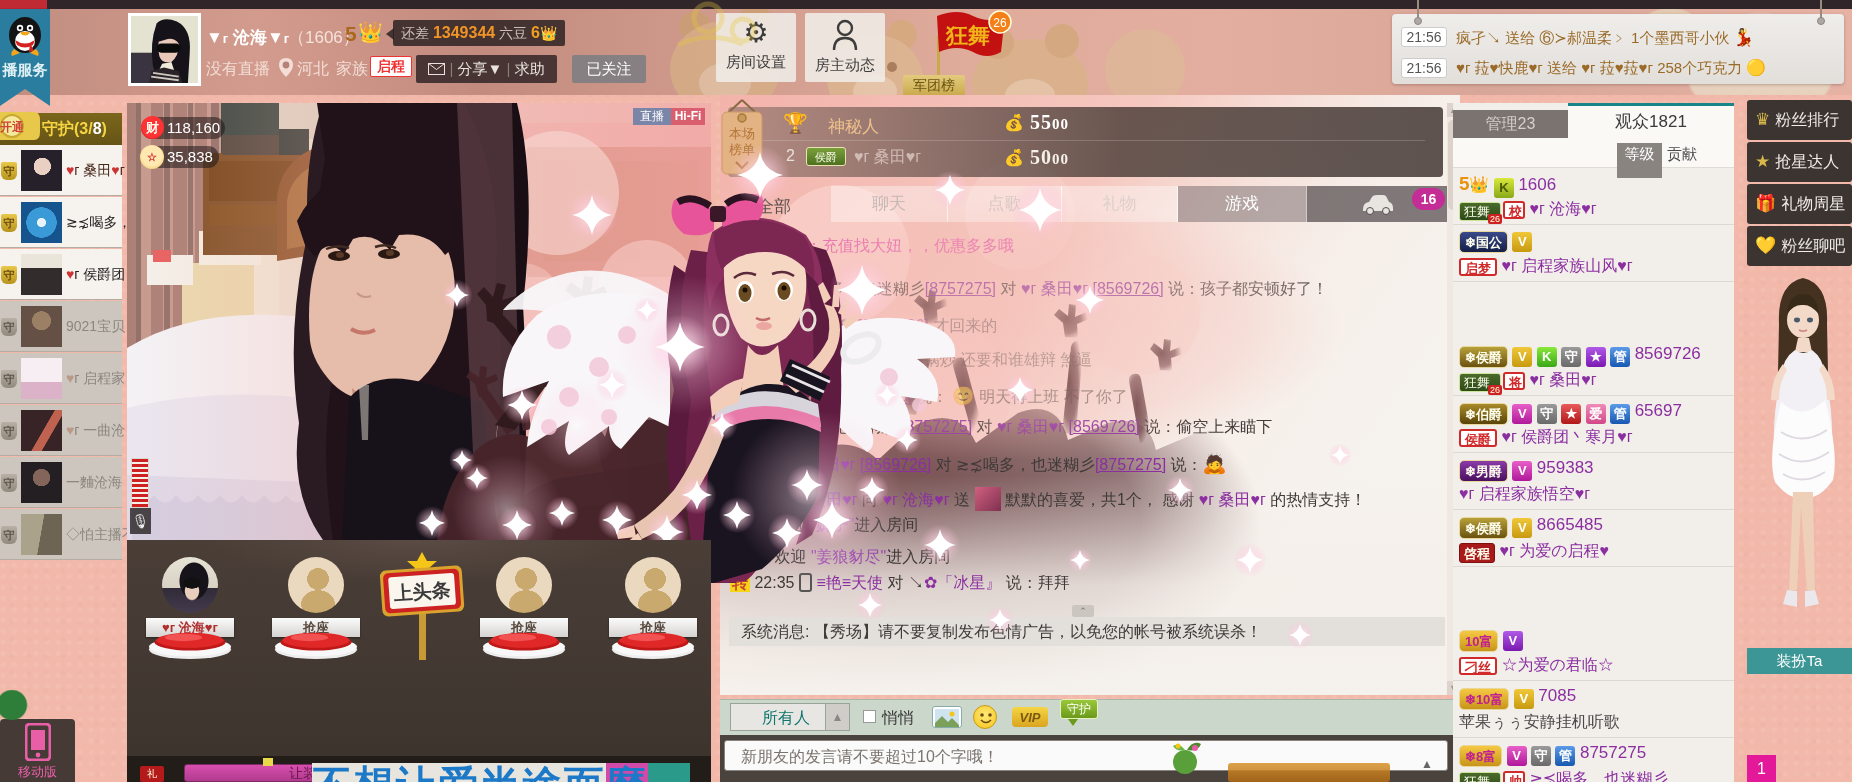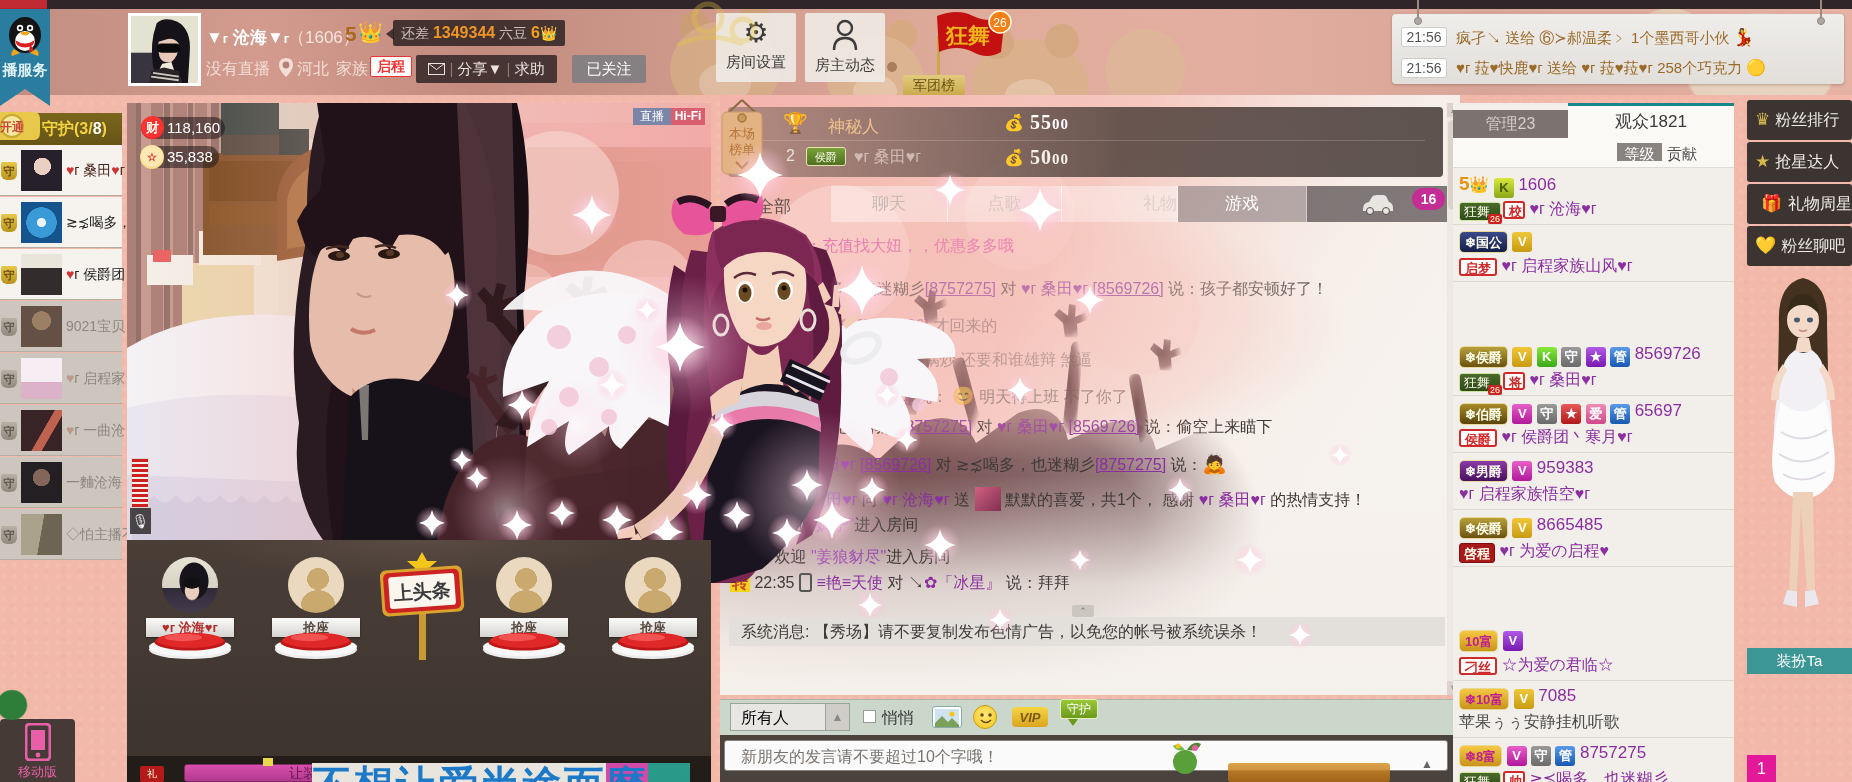--- a/index.html
+++ b/index.html
@@ -456,21 +456,21 @@
     <rect x="5" y="14" width="40" height="62" rx="5" fill="#e3b384" stroke="#c99a64" stroke-width="1"></rect>
     <circle cx="25" cy="20" r="4" fill="#c79a5e" stroke="#a87838" stroke-width="1.5"></circle>
     <text x="25" y="40" font-size="13" fill="#b5763a" text-anchor="middle">本场</text>
     <text x="25" y="56" font-size="13" fill="#b5763a" text-anchor="middle">榜单</text>
     <path d="M19 64 L25 70 L31 64" stroke="#b5763a" stroke-width="2" fill="none"></path>
   </svg>
 
   <div class="abs txt" style="left:37px;top:100px;color:#5a504e;font-size:17px;">全部</div>
   <div class="abs" style="left:111px;top:91px;width:117px;height:36px;background:rgba(255,255,255,.38);border-right:1px solid rgba(255,255,255,.7);color:#c8b8b4;font-size:17px;text-align:center;line-height:36px;">聊天</div>
   <div class="abs" style="left:228px;top:91px;width:114px;height:36px;background:rgba(255,255,255,.38);border-right:1px solid rgba(255,255,255,.7);color:#d8c8c4;font-size:17px;text-align:center;line-height:36px;">点歌</div>
-  <div class="abs" style="left:342px;top:91px;width:116px;height:36px;background:rgba(255,255,255,.38);border-right:1px solid rgba(255,255,255,.7);color:#e0d0cc;font-size:17px;text-align:right;line-height:36px;">礼物</div>
+  <div class="abs" style="left:342px;top:91px;width:116px;height:36px;background:rgba(255,255,255,.38);border-right:1px solid rgba(255,255,255,.7);color:#e0d0cc;font-size:17px;text-align:center;line-height:36px;">礼物</div>
   <div class="abs" style="left:458px;top:91px;width:129px;height:36px;background:rgba(125,115,117,.55);border-right:1px solid rgba(255,255,255,.4);color:#fff;font-size:17px;text-align:center;line-height:36px;">游戏</div>
   <div class="abs" style="left:587px;top:91px;width:140px;height:36px;background:rgba(82,74,76,.72);color:#fff;text-align:center;">
     <svg width="36" height="24" viewBox="0 0 36 24" style="margin-top:7px;">
           <path d="M4 16 Q4 10 10 9 L13 4 Q14 2 18 2 L24 2 Q27 2 28 5 L30 9 Q34 10 34 15 L34 18 L4 18 Z" fill="#e8e4e0"></path>
           <circle cx="11" cy="18" r="3.5" fill="#e8e4e0" stroke="#524a4c" stroke-width="1"></circle>
           <circle cx="27" cy="18" r="3.5" fill="#e8e4e0" stroke="#524a4c" stroke-width="1"></circle>
         </svg>
   </div>
   <div class="abs" style="left:692px;top:93px;width:33px;height:22px;background:#c52d96;border-radius:11px;color:#fff;font-size:14px;font-weight:bold;text-align:center;line-height:22px;">16</div>
 
@@ -483,21 +483,21 @@
   <div class="abs txt" style="left:10px;top:356px;"><span class="bdg" style="background:#caa23a;">侯爵</span><span class="bdg" style="background:#7aa03a;">爵</span> <span class="pur">♥г 桑田♥г</span> <a class="lnk">[8569726]</a> 对 ≳⋨喝多，也迷糊彡<a class="lnk">[8757275]</a> 说：<span style="font-size:20px;">🙇</span></div>
   <div class="abs txt" style="left:10px;top:392px;"><span style="color:#c7445f;">转</span> 22:35 <span class="pur">♥г桑田♥г</span> 向 <span class="pur">♥г 沧海♥г</span> 送 <span style="display:inline-block;width:26px;height:24px;background:linear-gradient(135deg,#d06080,#803050);vertical-align:-6px;"></span> 默默的喜爱，共1个， 感谢 <span class="pur">♥г 桑田♥г</span> 的热情支持！</div>
   <div class="abs txt" style="left:10px;top:420px;">22:35 欢迎 <span style="color:#9a4ab0;">"娓子"</span>进入房间</div>
   <div class="abs txt" style="left:10px;top:452px;">22:35 欢迎 <span style="color:#9a4ab0;">"姜狼豺尽"</span>进入房间</div>
   <div class="abs txt" style="left:10px;top:478px;"><span style="background:#f5d518;color:#c43;padding:1px 2px;font-weight:bold;">转</span> 22:35 <span style="display:inline-block;width:13px;height:19px;border:2px solid #555;border-radius:3px;vertical-align:-4px;"></span> <span class="pur">≡艳≡天使</span> 对 <span style="color:#3f3a38;">↘</span><span class="pur">✿「冰星』</span> 说：拜拜</div>
   <div class="abs" style="left:352px;top:510px;width:22px;height:12px;background:#ccc6c0;border-radius:2px;color:#776;font-size:9px;text-align:center;line-height:12px;">⌃</div>
   <div class="abs" style="left:9px;top:522px;width:716px;height:29px;background:#e3e0dc;line-height:29px;padding-left:12px;white-space:nowrap;">系统消息: 【秀场】请不要复制发布色情广告，以免您的帐号被系统误杀！</div>
 
   <div class="abs" style="left:0;top:604px;width:740px;height:36px;background:#ccd7cb;border-top:1px solid #a8b8a8;"></div>
   <div class="abs" style="left:10px;top:608px;width:120px;height:28px;background:#e8e6e2;border:1px solid #9aa39a;">
-    <span style="font-size:16px;color:#000000;line-height:27px;padding-left:10px;">所有人</span>
+    <span style="font-size:16px;color:#0f766e;line-height:27px;padding-left:10px;margin-left:21px;">所有人</span>
     <span class="abs" style="right:0;top:0;width:24px;height:26px;background:#d0cdc8;border-left:1px solid #9aa39a;color:#888;text-align:center;line-height:26px;font-size:12px;">▲</span>
   </div>
   <div class="abs" style="left:143px;top:615px;width:13px;height:13px;background:#fff;border:1px solid #999;"></div>
   <div class="abs txt" style="left:162px;top:613px;font-size:16px;color:#3a3a3a;">悄悄</div>
   <div class="abs" style="left:212px;top:611px;width:30px;height:22px;background:#fff;border:1px solid #8aa;border-radius:3px;">
     <svg width="28" height="22" viewBox="0 0 28 22">
           <rect x="2" y="2" width="24" height="18" fill="#cfe3f0"></rect>
           <path d="M2 16 l7 -7 l6 6 l4 -4 l7 7 v2 h-24 Z" fill="#7aa05a"></path>
           <circle cx="19" cy="7" r="2.5" fill="#f5c518"></circle>
         </svg>
@@ -531,21 +531,21 @@
 
 <div class="abs" style="left:1447px;top:103px;width:13px;height:592px;background:#efe7e2;"></div>
 <div class="abs" style="left:1447px;top:103px;width:13px;height:14px;background:#ddd3cc;color:#998;font-size:9px;text-align:center;line-height:14px;">▲</div>
 <div class="abs" style="left:1448px;top:120px;width:11px;height:90px;background:#dcd2ca;border-radius:5px;"></div>
 <div class="abs" style="left:1447px;top:681px;width:13px;height:14px;background:#ddd3cc;color:#998;font-size:9px;text-align:center;line-height:14px;">▼</div>
 
 <div class="abs" id="aud" style="left:1453px;top:103px;width:281px;height:679px;background:#f2efeb;overflow:hidden;">
   <div class="abs" style="left:0;top:7px;width:115px;height:28px;background:#7b7370;color:#d5d0cc;font-size:16px;text-align:center;line-height:28px;">管理23</div>
   <div class="abs" style="left:115px;top:0;width:166px;height:35px;background:#fbf9f6;border-top:3px solid #17868b;color:#3a3a3a;font-size:17px;text-align:center;line-height:32px;">观众1821</div>
   <div class="abs" style="left:0;top:35px;width:281px;height:30px;background:#fbf9f6;border-bottom:1px solid #e0dcd6;"></div>
-  <div class="abs" style="left:164px;top:40px;width:45px;height:18px;background:#8a8480;color:#fff;font-size:15px;text-align:center;line-height:22px;">等级</div>
+  <div class="abs" style="left:164px;top:40px;width:45px;height:35px;background:#8a8480;color:#fff;font-size:15px;text-align:center;line-height:22px;">等级</div>
   <div class="abs txt" style="left:214px;top:42px;color:#4a4a4a;font-size:15px;">贡献</div>
   <div class="arow" style="top:65px;">
     <div class="al1"><span style="color:#e8920e;font-size:19px;font-weight:bold;">5</span><span style="font-size:16px;color:#e8a00e;">👑</span> <span class="sq" style="background:linear-gradient(180deg,#d8e83a,#8aa818);color:#4a5a08;">K</span> <span class="anum">1606</span></div>
     <div class="al2"><span class="kw">狂舞<span class="kwf">26</span></span><span class="stamp" style="width:22px;">校</span> <span class="aname">♥г 沧海♥г</span></div>
   </div>
   <div class="arow" style="top:122px;">
     <div class="al1"><span class="nb" style="background:linear-gradient(180deg,#3a4a8a,#141e48);">❄国公</span> <span class="sq" style="background:linear-gradient(180deg,#f0c83a,#c89a10);color:#fff;">V</span></div>
     <div class="al2"><span class="stamp">启梦</span> <span class="aname">♥г 启程家族山风♥г</span></div>
   </div>
   <div class="arow" style="top:236px;">
@@ -574,21 +574,21 @@
   </div>
   <div class="arow" style="top:635px;border-bottom:none;">
     <div class="al1"><span class="nb" style="background:linear-gradient(180deg,#f5c842,#c8951a);color:#c02090;">❄8富</span> <span class="sq" style="background:linear-gradient(180deg,#e85fc8,#b0189a);color:#fff;">V</span> <span class="sq" style="background:linear-gradient(180deg,#9a9a9a,#6a6a6a);color:#fff;">守</span> <span class="sq" style="background:linear-gradient(180deg,#5a9ae8,#1858b0);color:#fff;">管</span> <span class="anum">8757275</span></div>
     <div class="al2"><span class="kw">狂舞</span><span class="stamp" style="width:22px;">帅</span> <span class="aname">≳⋨喝多，也迷糊彡</span></div>
   </div>
 </div>
 
 <div class="abs" id="rightcol" style="left:1747px;top:100px;width:105px;height:682px;">
   <div class="rbtn" style="top:0;"><span class="ric">♛</span>粉丝排行</div>
   <div class="rbtn" style="top:42px;"><span class="ric">★</span>抢星达人</div>
-  <div class="rbtn" style="top:84px;text-align:right;"><span class="ric">🎁</span>礼物周星</div>
+  <div class="rbtn" style="top:84px;"><span class="ric">🎁</span>礼物周星</div>
   <div class="rbtn" style="top:126px;"><span class="ric" style="color:#f0e040;">💛</span>粉丝聊吧</div>
 
   <svg class="abs" style="left:8px;top:172px;" width="97" height="375" viewBox="0 0 97 375">
     <path d="M48 6 Q22 12 24 52 L22 150 L34 148 L36 90 L60 90 L62 148 L74 150 L72 52 Q74 12 48 6 Z" fill="#44311f"></path>
     <ellipse cx="48" cy="48" rx="16" ry="18" fill="#f3dac8"></ellipse>
     <path d="M32 42 Q34 22 48 22 Q62 22 64 42 Q55 32 48 33 Q39 32 32 42 Z" fill="#382a18"></path>
     <ellipse cx="42" cy="48" rx="3" ry="2.4" fill="#4a5a6a"></ellipse>
     <ellipse cx="55" cy="48" rx="3" ry="2.4" fill="#4a5a6a"></ellipse>
     <path d="M44 58 q4 2.6 8 0" stroke="#c88" stroke-width="1.5" fill="none"></path>
     <path d="M43 66 L40 80 L57 80 L54 66 Z" fill="#f3dac8"></path>

